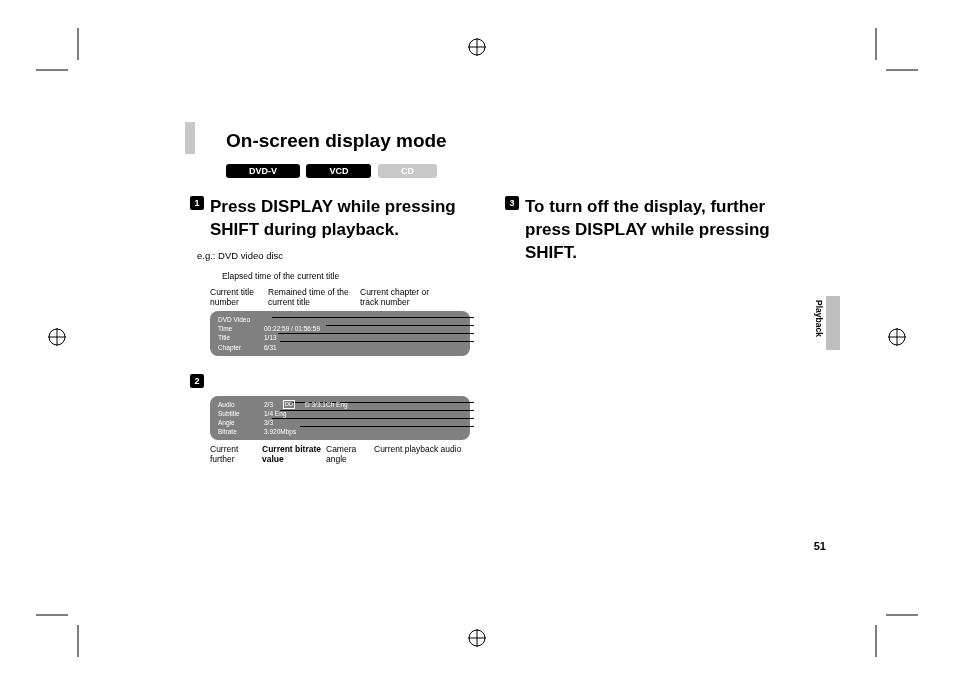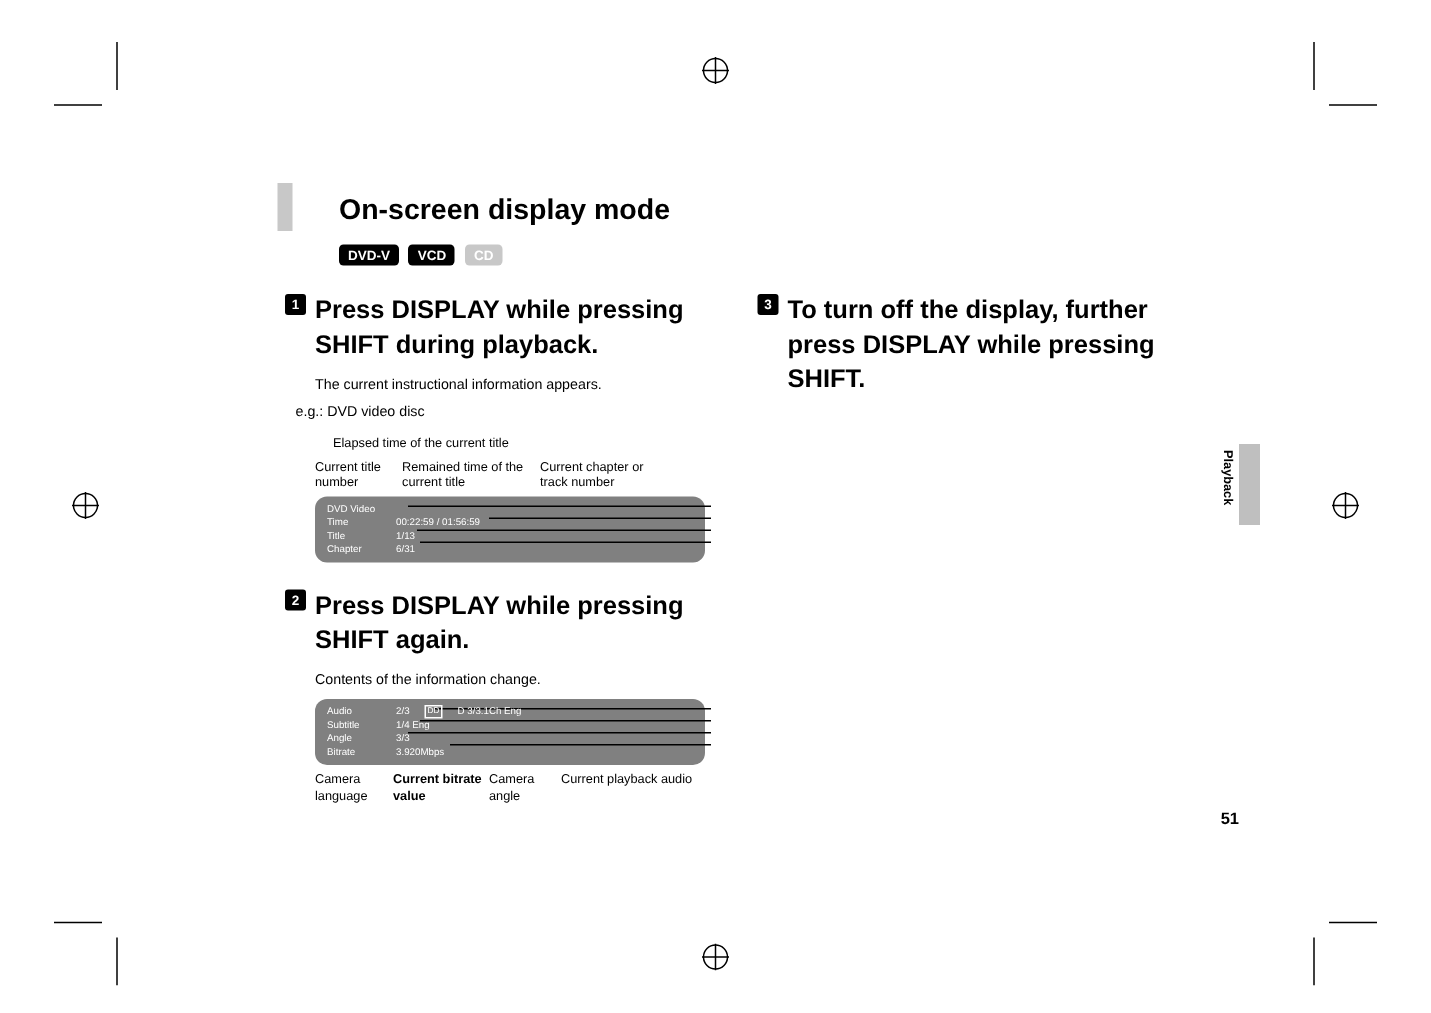--- a/index.html
+++ b/index.html
@@ -35,21 +35,21 @@
   }
   .badges {
     margin-left: 36px;
     margin-bottom: 18px;
   }
   .badge {
     display: inline-block;
     font-size: 9px;
     font-weight: bold;
     color: #fff;
-    padding: 2px 6px;
+    padding: 2px 23px;
     border-radius: 3px;
     margin-right: 2px;
   }
   .badge.dark { background: #000; }
   .badge.light { background: #c8c8c8; }
 
   .cols { display: flex; gap: 30px; }
   .col { flex: 1; }
 
   .step { display: flex; margin-bottom: 8px; }
@@ -180,21 +180,20 @@
   </div>
 
   <div class="cols">
 
     <div class="col">
 
       <div class="step">
         <div class="stepnum">1</div>
         <div class="steptext">Press DISPLAY while pressing SHIFT during playback.</div>
       </div>
-      <div class="body">The current instructional information appears.</div>
       <div class="eg">e.g.: DVD video disc</div>
 
       <div class="callout-top">
         <div class="ct-row1">Elapsed time of the current title</div>
         <div class="ct-row2">
           <div class="ct-a">Current title number</div>
           <div class="ct-b">Remained time of the current title</div>
           <div class="ct-c">Current chapter or track number</div>
         </div>
       </div>
@@ -216,23 +215,21 @@
             <div>1/13</div>
           </div>
         <div class="osd-row">
             <div class="osd-lbl">Chapter</div>
             <div>6/31</div>
           </div>
       </div>
 
       <div class="step step2">
         <div class="stepnum">2</div>
-        <div class="steptext">Press DISPLAY while pressing SHIFT again.</div>
-      </div>
-      <div class="body">Contents of the information change.</div>
+      </div>
 
       <div class="osd">
         <div class="osd-leader" style="top:6px;left:80px;right:-4px"></div>
         <div class="osd-leader" style="top:14px;left:70px;right:-4px"></div>
         <div class="osd-leader" style="top:22px;left:62px;right:-4px"></div>
         <div class="osd-leader" style="top:30px;left:90px;right:-4px"></div>
         <div class="osd-row">
             <div class="osd-lbl">Audio</div>
             <div>2/3</div>
             <div style="font-size:5.5px;border:0.5px solid #fff;padding:0 1px;line-height:1.2">DD</div>
@@ -246,21 +243,21 @@
             <div class="osd-lbl">Angle</div>
             <div>3/3</div>
           </div>
         <div class="osd-row">
             <div class="osd-lbl">Bitrate</div>
             <div>3.920Mbps</div>
           </div>
       </div>
 
       <div class="callout-bottom">
-        <div class="cb cb1">Camera language</div>
+        <div class="cb cb1">Current further</div>
         <div class="cb cb2">Current bitrate value</div>
         <div class="cb cb3">Camera angle</div>
         <div class="cb cb4">Current playback audio</div>
       </div>
 
     </div>
 
     <div class="col">
       <div class="step">
         <div class="stepnum">3</div>

